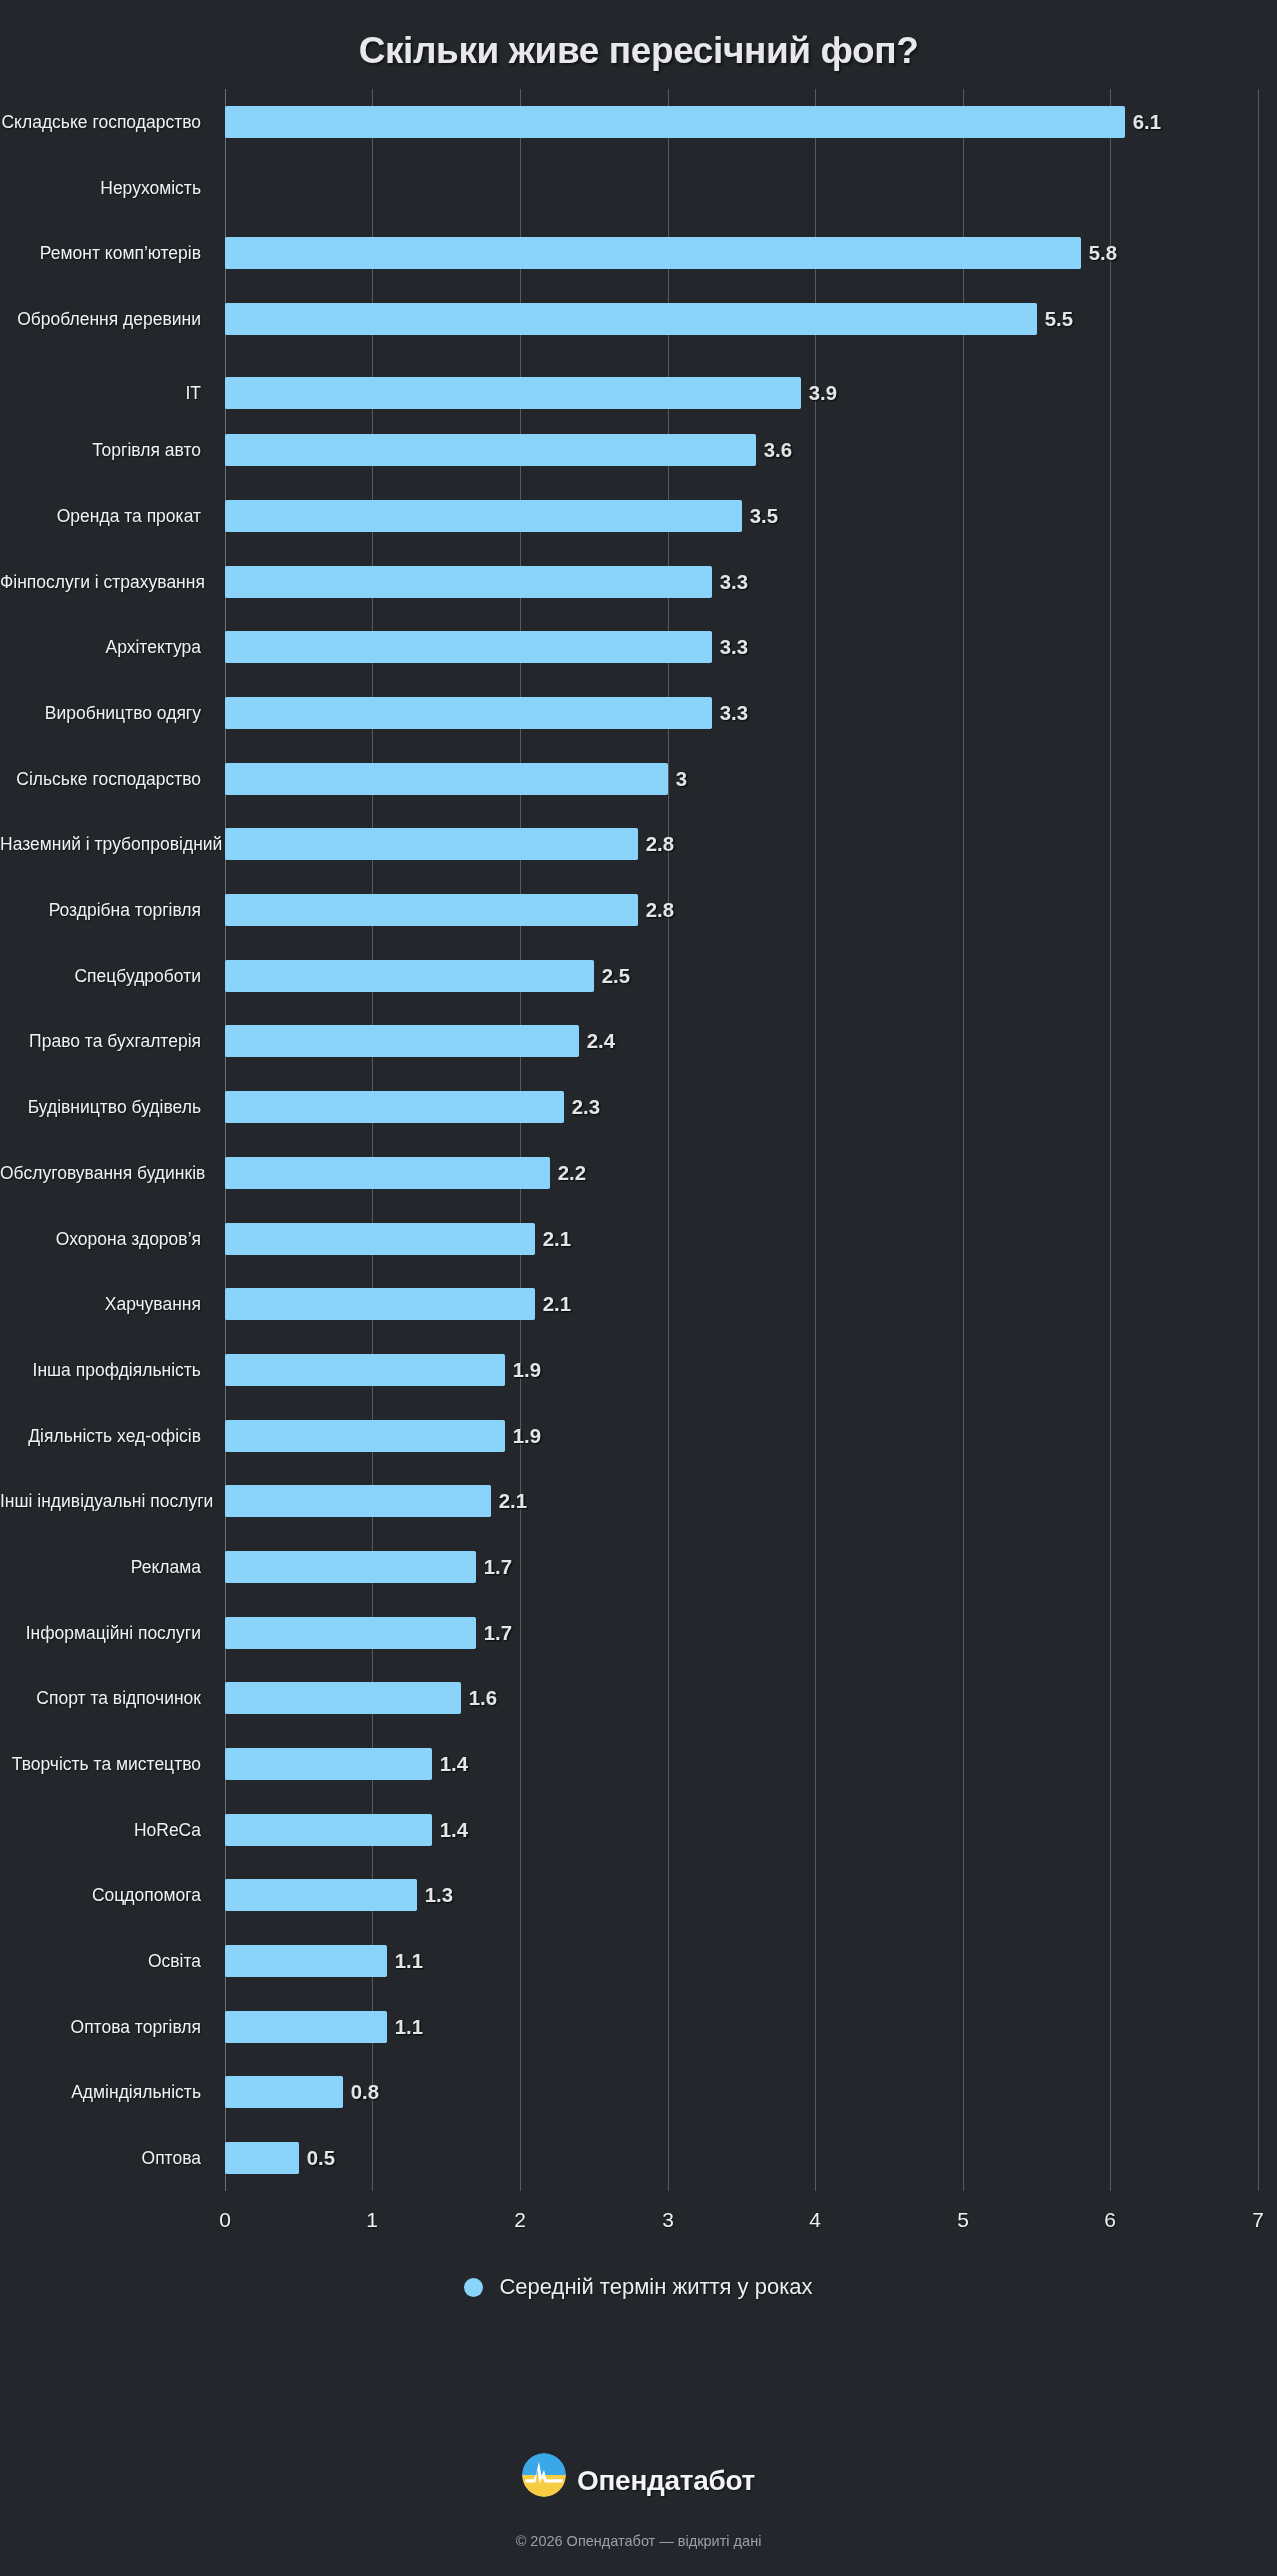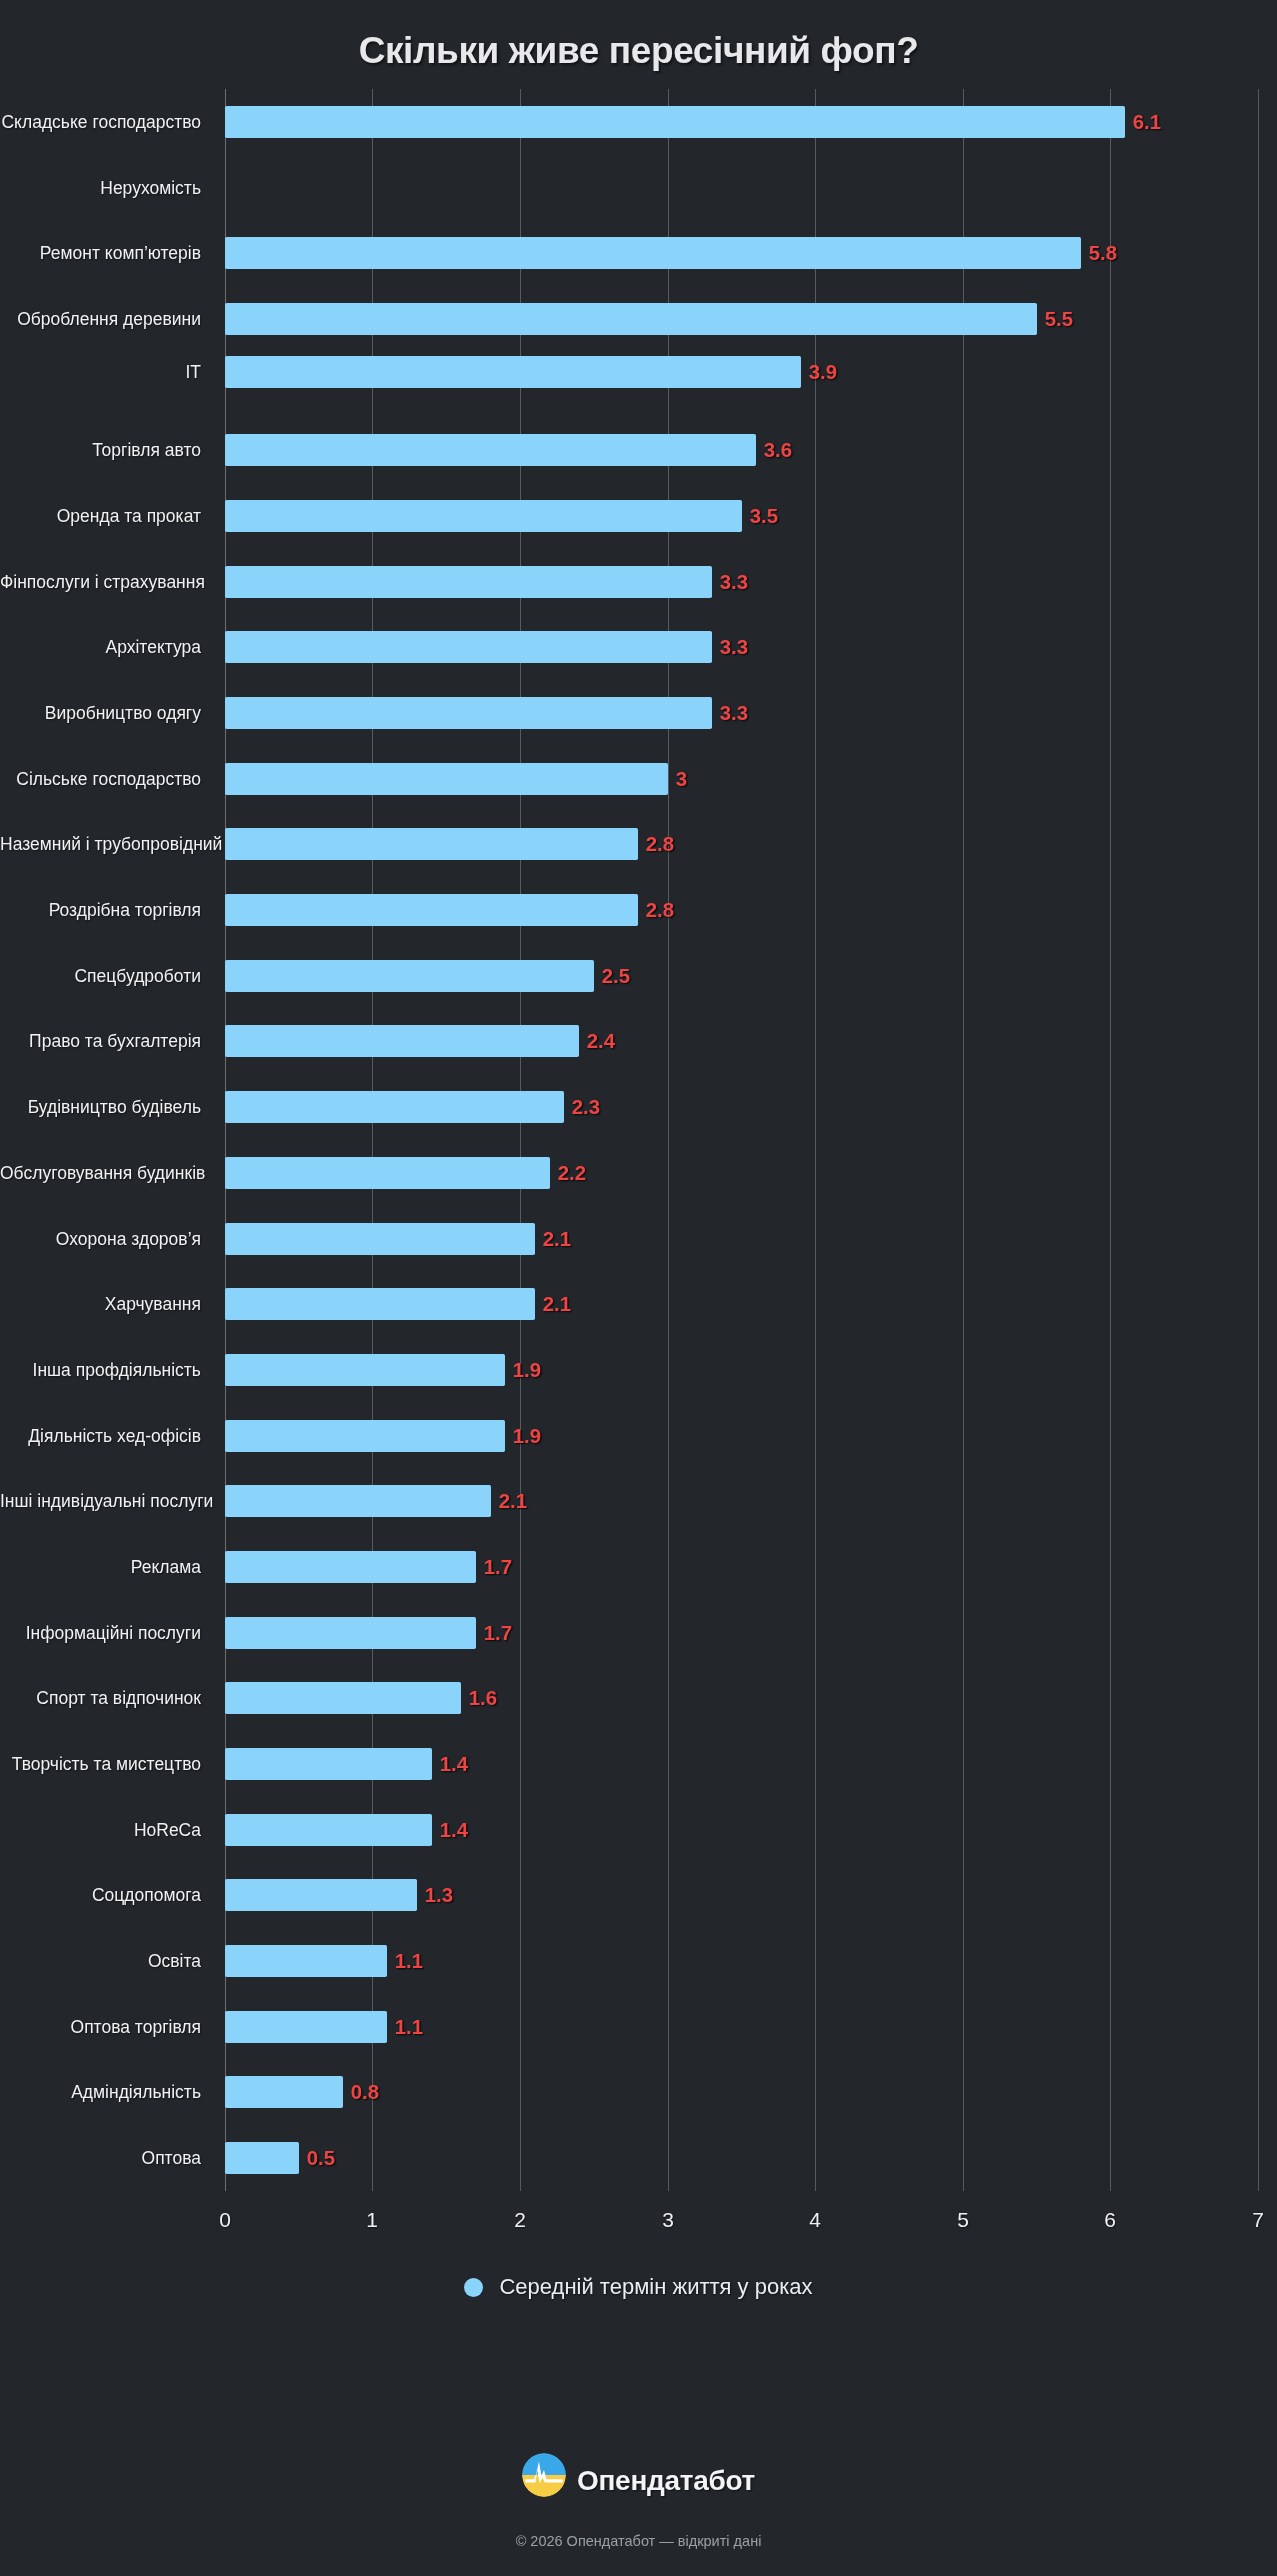--- a/index.html
+++ b/index.html
@@ -90,21 +90,21 @@
     align-items: center;
   }
   .bar {
     height: 32px;
     background: #8ad3fb;
     border-radius: 1.7px;
   }
   .bar-value {
     font-size: 20.4px;
     font-weight: bold;
-    color: #ef4444;
+    color: #e5e5e5;
     margin-left: 7.7px;
     text-shadow: 1.3px 1.3px 1.7px rgba(0,0,0,0.85);
     white-space: nowrap;
   }
 
   
   .xaxis {
     position: absolute;
     left: 0;
     top: 2197px;
@@ -218,21 +218,21 @@
             <span class="bar-value">5.8</span>
           </div>
         </div>
         <div class="row" style="top: 197px; height: 66px;">
           <div class="row-label">Оброблення деревини</div>
           <div class="bar-wrap">
             <div class="bar" style="width: 812px; background: rgb(138, 211, 251);"></div>
             <span class="bar-value">5.5</span>
           </div>
         </div>
-        <div class="row" style="top: 250px; height: 66px;">
+        <div class="row" style="top: 271px; height: 66px;">
           <div class="row-label">IT</div>
           <div class="bar-wrap">
             <div class="bar" style="width: 576px; background: rgb(138, 211, 251);"></div>
             <span class="bar-value">3.9</span>
           </div>
         </div>
         <div class="row" style="top: 328px; height: 66px;">
           <div class="row-label">Торгівля авто</div>
           <div class="bar-wrap">
             <div class="bar" style="width: 531px; background: rgb(138, 211, 251);"></div>

